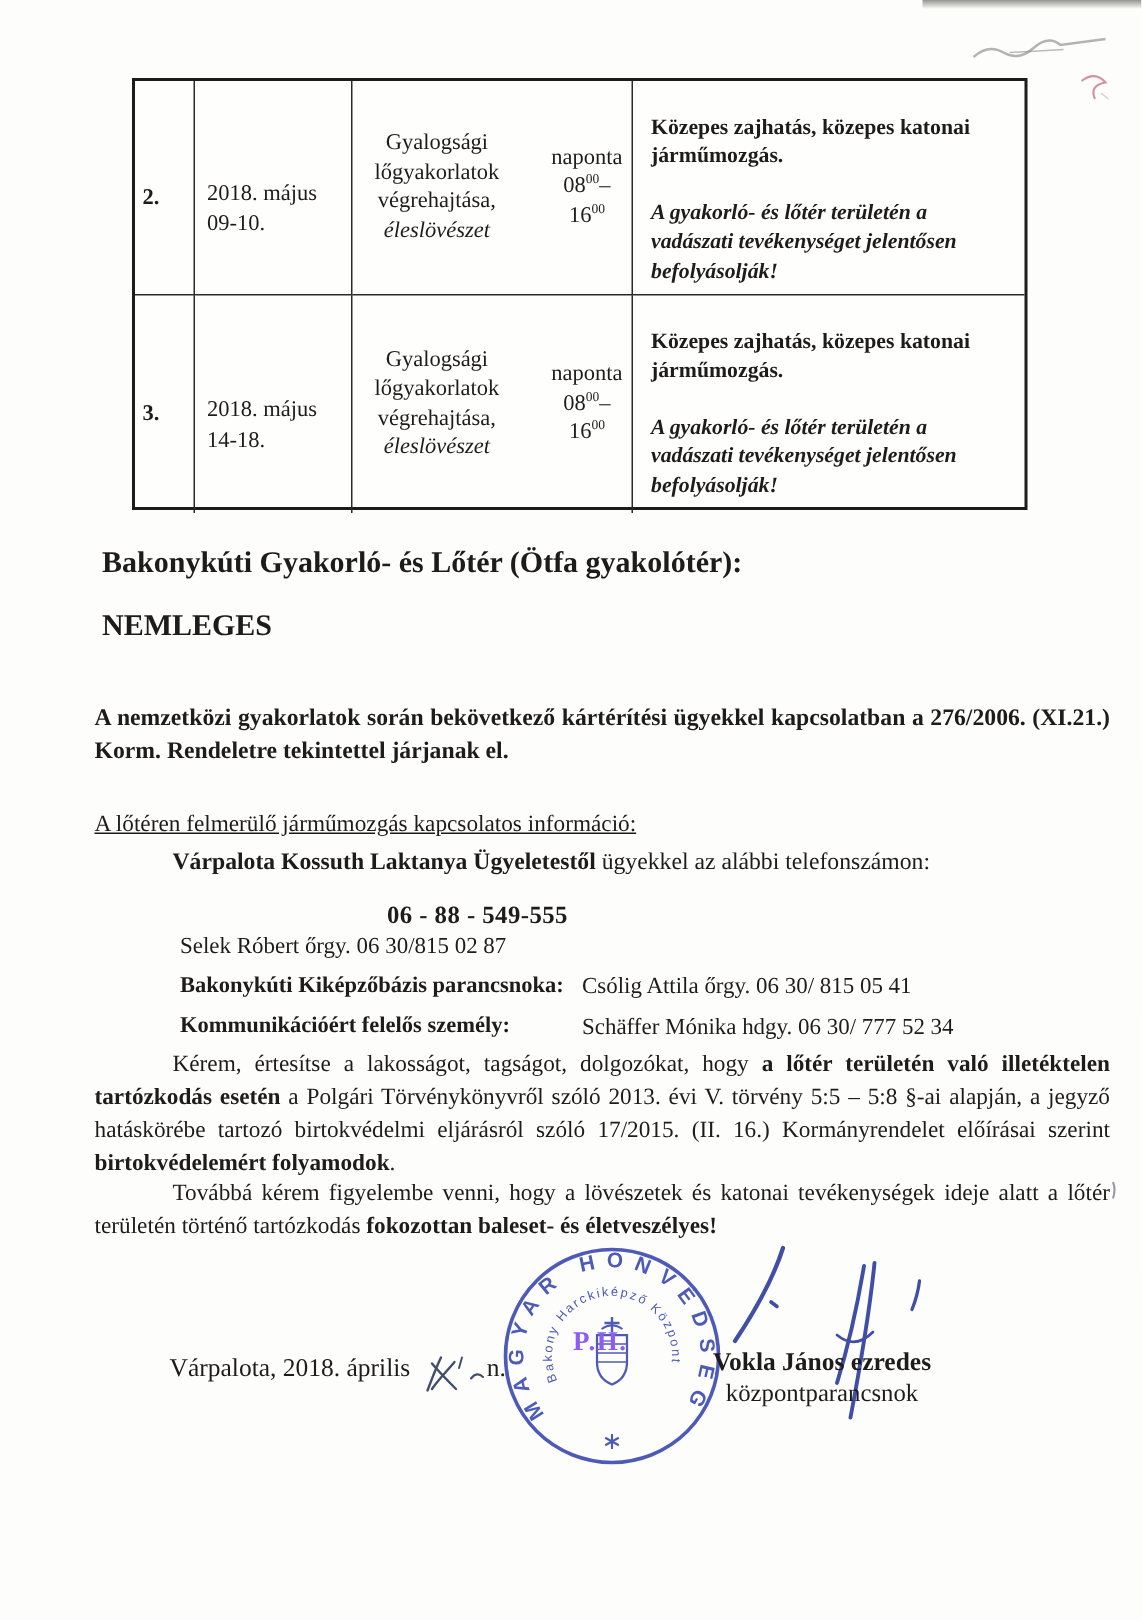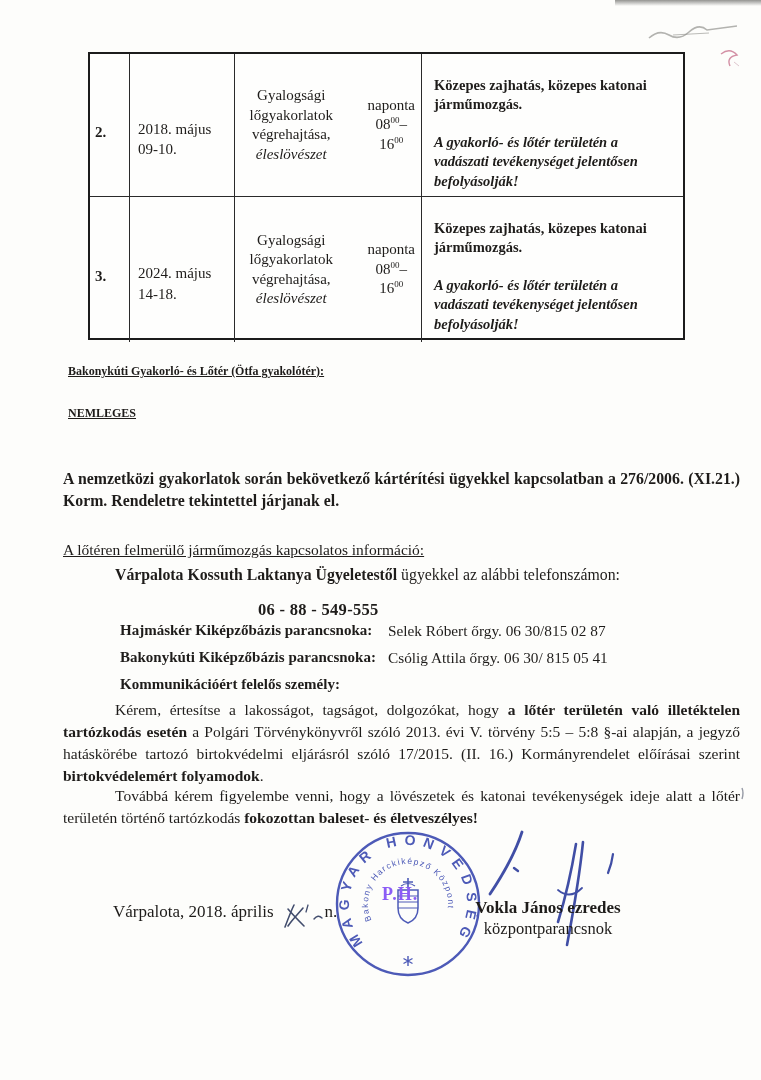--- a/index.html
+++ b/index.html
@@ -26,21 +26,21 @@
   .c-date{display:flex;align-items:center;padding:28px 6px 0 8px;font-weight:normal;line-height:1.35;}
   .c-act{display:flex;flex-direction:row;align-items:center;justify-content:center;
          text-align:center;gap:26px;padding:4px 6px;line-height:1.3;}
   .c-act em{font-style:italic;}
   .c-act sup{font-size:9px;vertical-align:super;line-height:0;}
   .c-eff{padding:22px 8px 6px 12px;font-size:14.5px;line-height:1.32;}
   .c-eff .eff-b{margin:0 0 19px 0;font-weight:bold;}
   .c-eff .eff-i{margin:0;font-weight:bold;font-style:italic;}
 
   
-  .h-underline{font-weight:bold;text-decoration:underline;font-size:12px;}
+  .h-underline{font-weight:bold;font-size:20px;}
   .para{width:677px;line-height:1.42;font-size:15.8px;text-align:justify;}
   .bold{font-weight:bold;}
   .indent{text-indent:52px;}
   .info-head{font-size:15.5px;text-decoration:underline;}
   .phone{font-weight:bold;font-size:16.5px;letter-spacing:.3px;}
   .contact-row{left:120px;width:600px;display:flex;font-size:15px;}
   .contact-row .lbl{width:268px;font-weight:bold;}
   .contact-row .val{font-size:15.3px;}
   .date-line{font-size:17px;display:flex;align-items:flex-start;}
   .ph-mark{font-size:18px;font-weight:600;letter-spacing:1px;color:#8b5cf6;z-index:5;}
@@ -74,21 +74,21 @@
     <div class="cell c-act">
       <div><span>Gyalogsági lőgyakorlatok végrehajtása,</span> <em>éleslövészet</em></div>
       <div><span>naponta 08</span><sup>00</sup><span>–16</span><sup>00</sup></div>
     </div>
     <div class="cell c-eff last-col">
       <p class="eff-b">Közepes zajhatás, közepes katonai járműmozgás.</p>
       <p class="eff-i">A gyakorló- és lőtér területén a vadászati tevékenységet jelentősen befolyásolják!</p>
     </div>
 
     <div class="cell c-num last-row">3.</div>
-    <div class="cell c-date last-row">2024. május 14-18.</div>
+    <div class="cell c-date last-row">2018. május 14-18.</div>
     <div class="cell c-act last-row">
       <div><span>Gyalogsági lőgyakorlatok végrehajtása,</span> <em>éleslövészet</em></div>
       <div><span>naponta 08</span><sup>00</sup><span>–16</span><sup>00</sup></div>
     </div>
     <div class="cell c-eff last-col last-row">
       <p class="eff-b">Közepes zajhatás, közepes katonai járműmozgás.</p>
       <p class="eff-i">A gyakorló- és lőtér területén a vadászati tevékenységet jelentősen befolyásolják!</p>
     </div>
   </div>
 
@@ -98,29 +98,29 @@
 
   <div class="abs para bold" style="left:63px;top:468px;">A nemzetközi gyakorlatok során bekövetkező kártérítési ügyekkel kapcsolatban a 276/2006. (XI.21.) Korm. Rendeletre tekintettel járjanak el.</div>
 
   <div class="abs info-head" style="left:63px;top:541px;">A lőtéren felmerülő járműmozgás kapcsolatos információ:</div>
 
   <div class="abs" style="left:63px;top:566px;width:677px;font-size:15.8px;"><span style="margin-left:52px;" class="bold">Várpalota Kossuth Laktanya Ügyeletestől</span><span> ügyekkel az alábbi telefonszámon:</span></div>
 
   <div class="abs phone" style="left:258px;top:600px;">06 - 88 - 549-555</div>
 
   <div class="abs contact-row" style="top:622px;">
-    <span class="lbl">Hajmáskér Kiképzőbázis parancsnoka:</span>
     <span class="val">Selek Róbert őrgy. 06 30/815 02 87</span>
   </div>
   <div class="abs contact-row" style="top:649px;">
     <span class="lbl">Bakonykúti Kiképzőbázis parancsnoka:</span>
     <span class="val">Csólig Attila őrgy.  06 30/ 815 05 41</span>
   </div>
   <div class="abs contact-row" style="top:676px;">
     <span class="lbl">Kommunikációért felelős személy:</span>
+    <span class="val">Schäffer Mónika hdgy. 06 30/ 777 52 34</span>
   </div>
 
   <div class="abs para indent" style="left:63px;top:699px;font-size:15.5px;"><span>Kérem, értesítse a lakosságot, tagságot, dolgozókat, hogy </span><span class="bold">a lőtér területén való illetéktelen tartózkodás esetén</span><span> a Polgári Törvénykönyvről szóló 2013. évi V. törvény 5:5 – 5:8 §-ai alapján, a jegyző hatáskörébe tartozó birtokvédelmi eljárásról szóló 17/2015. (II. 16.) Kormányrendelet előírásai szerint </span><span class="bold">birtokvédelemért folyamodok</span><span>.</span></div>
 
   <div class="abs para indent" style="left:63px;top:785px;font-size:15.5px;"><span>Továbbá kérem figyelembe venni, hogy a lövészetek és katonai tevékenységek ideje alatt a lőtér területén történő tartózkodás </span><span class="bold">fokozottan baleset- és életveszélyes!</span></div>
 
   <div class="abs date-line" style="left:113px;top:880px;margin-top:22px;">
     <span>Várpalota, 2018. április</span>
     <svg width="46" height="28" viewBox="0 0 46 28" style="margin:0 1px 0 4px;">
       <g fill="none" stroke="#2e3a5e" stroke-width="1.6" stroke-linecap="round" opacity="0.9">

